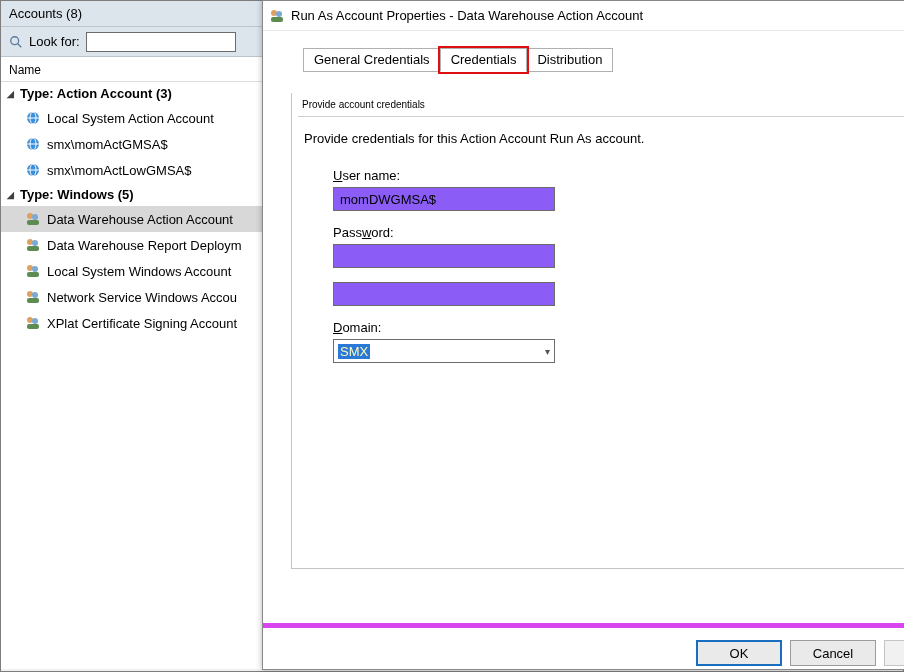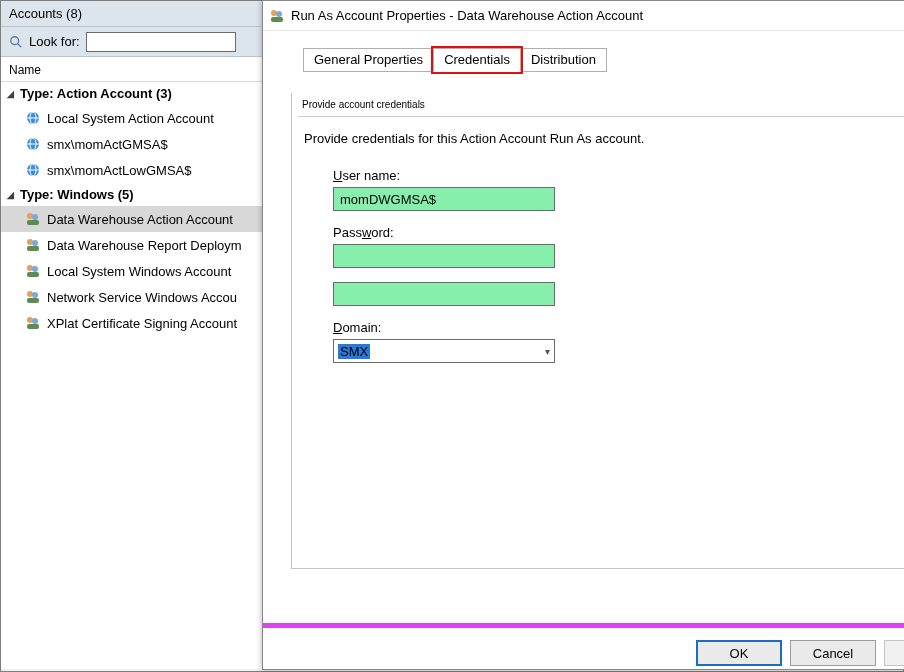--- a/index.html
+++ b/index.html
@@ -51,25 +51,25 @@
   .tab-content { position:absolute; left:28px; right:22px; top:62px; bottom:54px;
     border:1px solid #c4c4c4; border-top:none; padding:0 6px; }
   .section-title { font-weight:normal; font-size:10px; padding:6px 4px 6px 4px;
     border-bottom:1px solid #cfcfcf; margin:0 0 14px 0; }
   .desc { font-size:13px; margin:0 0 22px 6px; }
   .form { padding:0 6px; font-size:13px; }
   .field { margin-bottom:14px;margin-left:29px; }
   .field label { display:block; margin-bottom:4px; }
   .underline { text-decoration:underline; }
   .txt { width:222px; height:24px; border:1px solid #6b6b6b; padding:2px 6px;
-    font-size:13px; background:#86efac; display:block; }
+    font-size:13px; background:#8b5cf6; display:block; }
   .combo { width:222px; height:24px; border:1px solid #6b6b6b; display:flex;
     align-items:center; justify-content:space-between; padding:0 4px 0 4px;
     background:#fff; }
-  .combo .sel { background:#2a79d7; color:#000000; padding:0 2px; font-size:13px; }
+  .combo .sel { background:#2a79d7; color:#fef9c3; padding:0 2px; font-size:13px; }
   .combo .chev { font-size:10px; color:#555; }
 
   .dlg-buttons { height:46px; display:flex; justify-content:flex-end;
     gap:8px; padding:12px 14px; border-top:5px solid #d946ef; }
   .btn { min-width:86px; height:26px; font-size:13px; background:#eaeaea;
     border:1px solid #9c9c9c; cursor:default; }
   .btn.primary { border:2px solid #1a6ec0; background:#eaeaea; }
   .btn.disabled { color:#0369a1; background:#f1f1f1; border:1px solid #c5c5c5; }
 </style>
 </head>
@@ -175,21 +175,21 @@
     <div class="closebtn">
       <svg viewBox="0 0 12 12">
         <line x1="1" y1="1" x2="11" y2="11" stroke="#333" stroke-width="1.2"></line>
         <line x1="11" y1="1" x2="1" y2="11" stroke="#333" stroke-width="1.2"></line>
       </svg>
     </div>
   </div>
 
   <div class="dlg-body">
     <div class="tabstrip">
-      <div class="tab">General Properties</div>
+      <div class="tab">General Credentials</div>
       <div class="tab active highlight">Credentials</div>
       <div class="tab">Distribution</div>
     </div>
 
     <div class="tab-content">
       <div class="section-title">Provide account credentials</div>
       <div class="desc">Provide credentials for this Action Account Run As account.</div>
 
       <div class="form">
 

